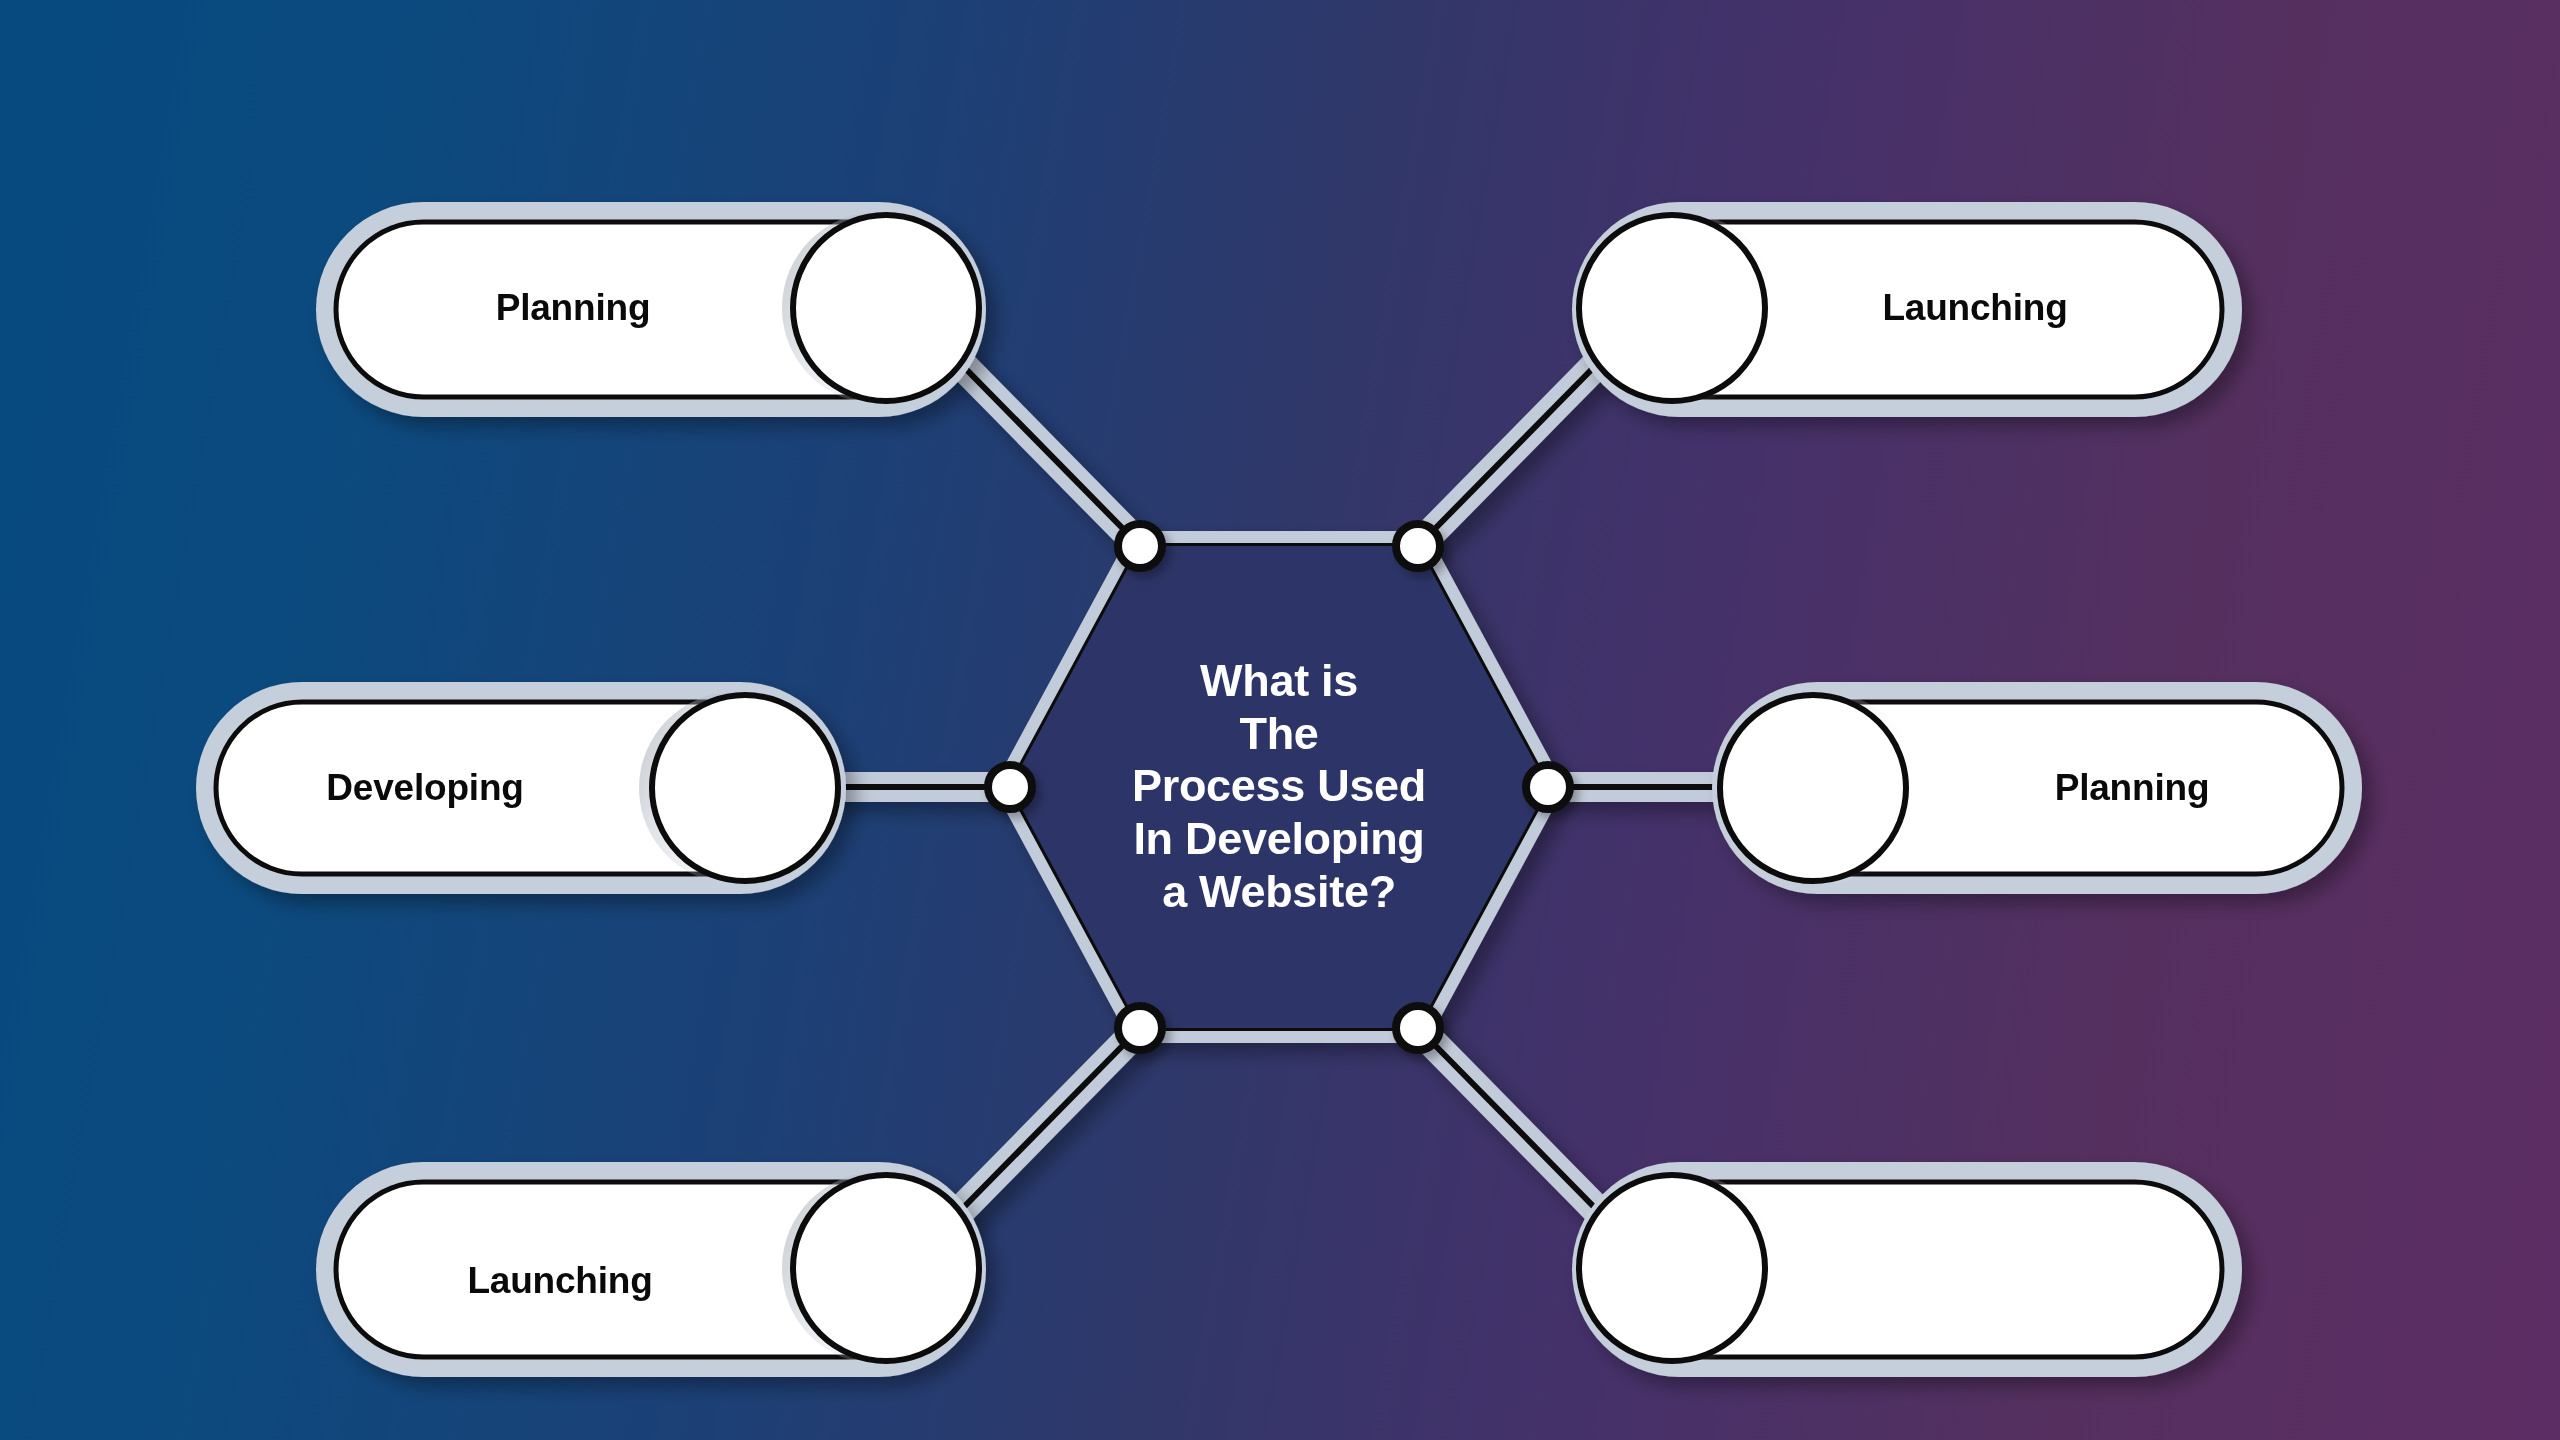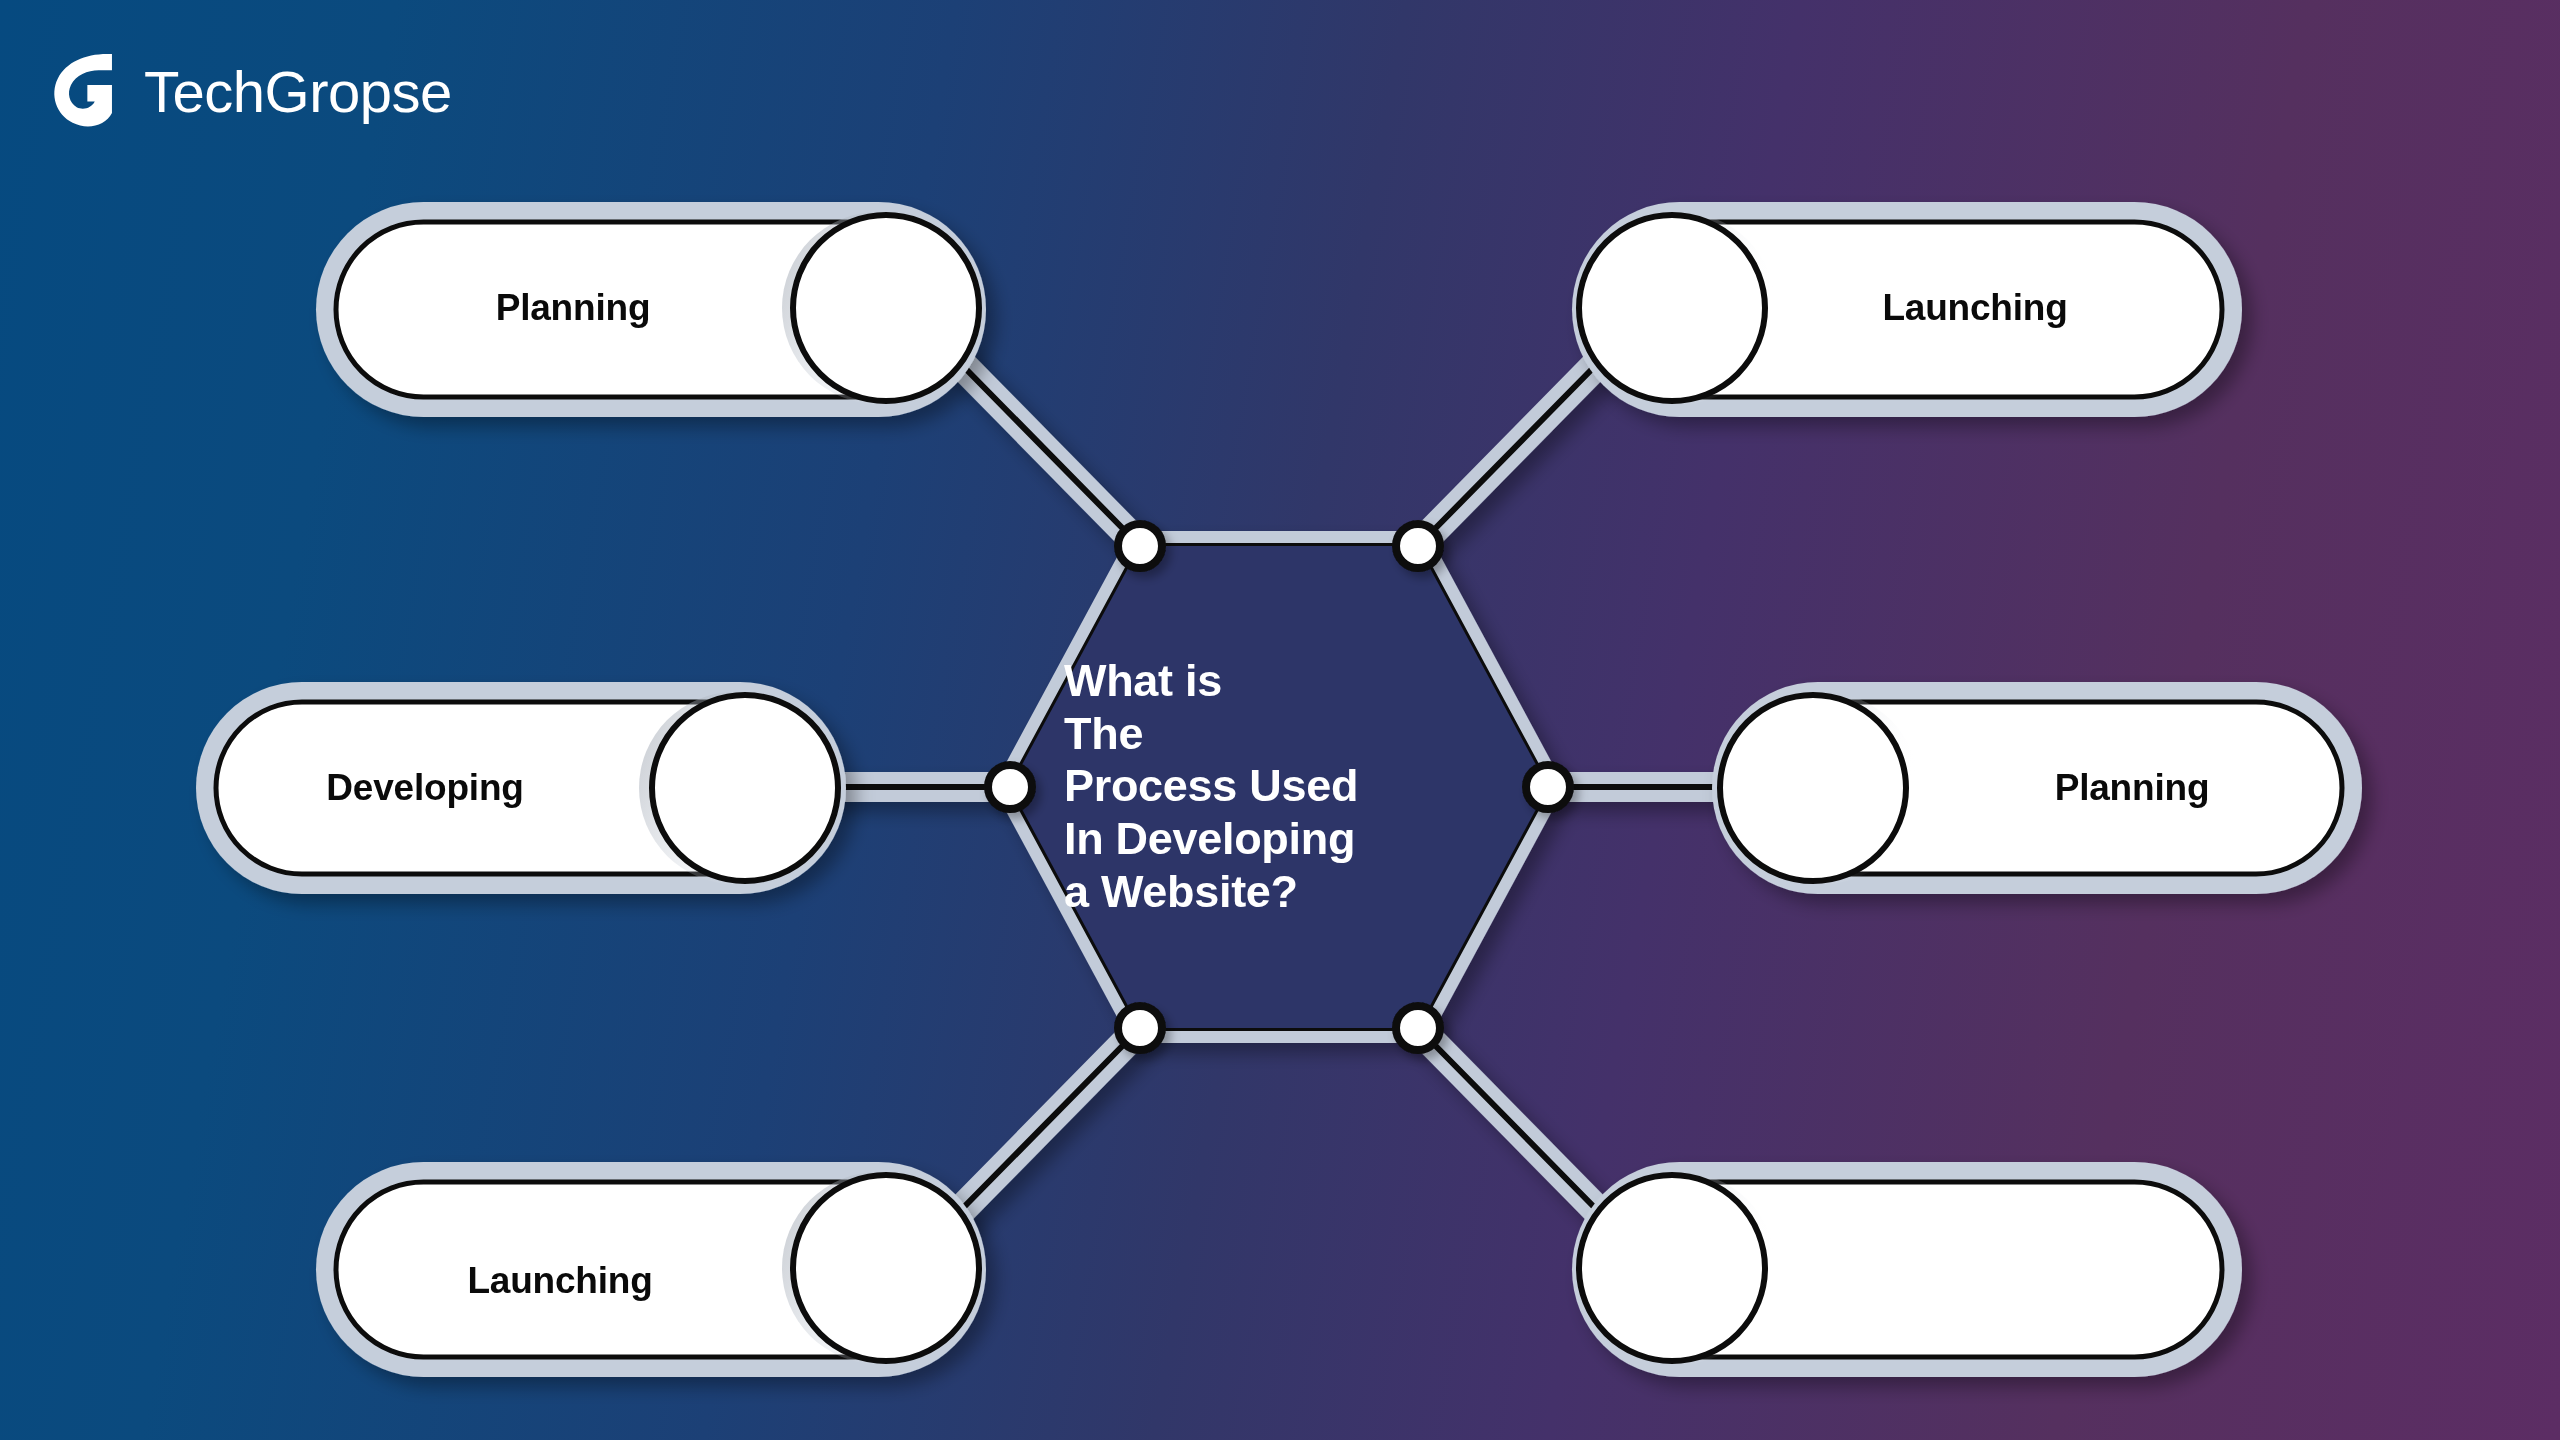--- a/index.html
+++ b/index.html
@@ -67,20 +67,21 @@
     transform: translate(-50%, -50%);
     pointer-events: none;
   }
   
   #center-text {
     position: absolute;
     left: 1279px;
     top: 787px;
     transform: translate(-50%, -50%);
     width: 430px;
+    text-align: center;
     color: #ffffff;
     font-weight: bold;
     font-size: 45px;
     line-height: 1.17;
     white-space: pre-line;
     letter-spacing: -0.3px;
     pointer-events: none;
   }
 </style>
 </head>
@@ -175,26 +176,20 @@
     <g>
       <circle cx="1140" cy="546" r="22" fill="#ffffff" stroke="#0c0c0c" stroke-width="8" filter="url(#nodeshadow)"></circle>
       <circle cx="1418" cy="546" r="22" fill="#ffffff" stroke="#0c0c0c" stroke-width="8" filter="url(#nodeshadow)"></circle>
       <circle cx="1010" cy="787" r="22" fill="#ffffff" stroke="#0c0c0c" stroke-width="8" filter="url(#nodeshadow)"></circle>
       <circle cx="1548" cy="787" r="22" fill="#ffffff" stroke="#0c0c0c" stroke-width="8" filter="url(#nodeshadow)"></circle>
       <circle cx="1140" cy="1028" r="22" fill="#ffffff" stroke="#0c0c0c" stroke-width="8" filter="url(#nodeshadow)"></circle>
       <circle cx="1418" cy="1028" r="22" fill="#ffffff" stroke="#0c0c0c" stroke-width="8" filter="url(#nodeshadow)"></circle>
     </g>
   </svg>
 
-  <div id="logo">
-    <svg class="mark" viewBox="0 0 100 100">
-      <path fill="#ffffff" d="M72 6 C45 6 22 16 12 36 C2 56 10 80 30 90 C48 99 70 94 78 78 L78 44 L48 44 L48 64 L57 64 C53 72 43 75 35 71 C26 66 23 54 28 44 C34 32 48 26 62 26 L78 26 L78 6 Z"></path>
-    </svg>
-    <span class="wordmark">TechGropse</span>
-  </div>
 
   <div class="pill-label" style="left:573px;  top:308px;">Planning</div>
   <div class="pill-label" style="left:1975px; top:308px;">Launching</div>
   <div class="pill-label" style="left:425px;  top:788px;">Developing</div>
   <div class="pill-label" style="left:2132px; top:788px;">Planning</div>
   <div class="pill-label" style="left:560px;  top:1268px;margin-top:13px;">Launching</div>
 
   <div id="center-text">What is
 The
 Process Used

